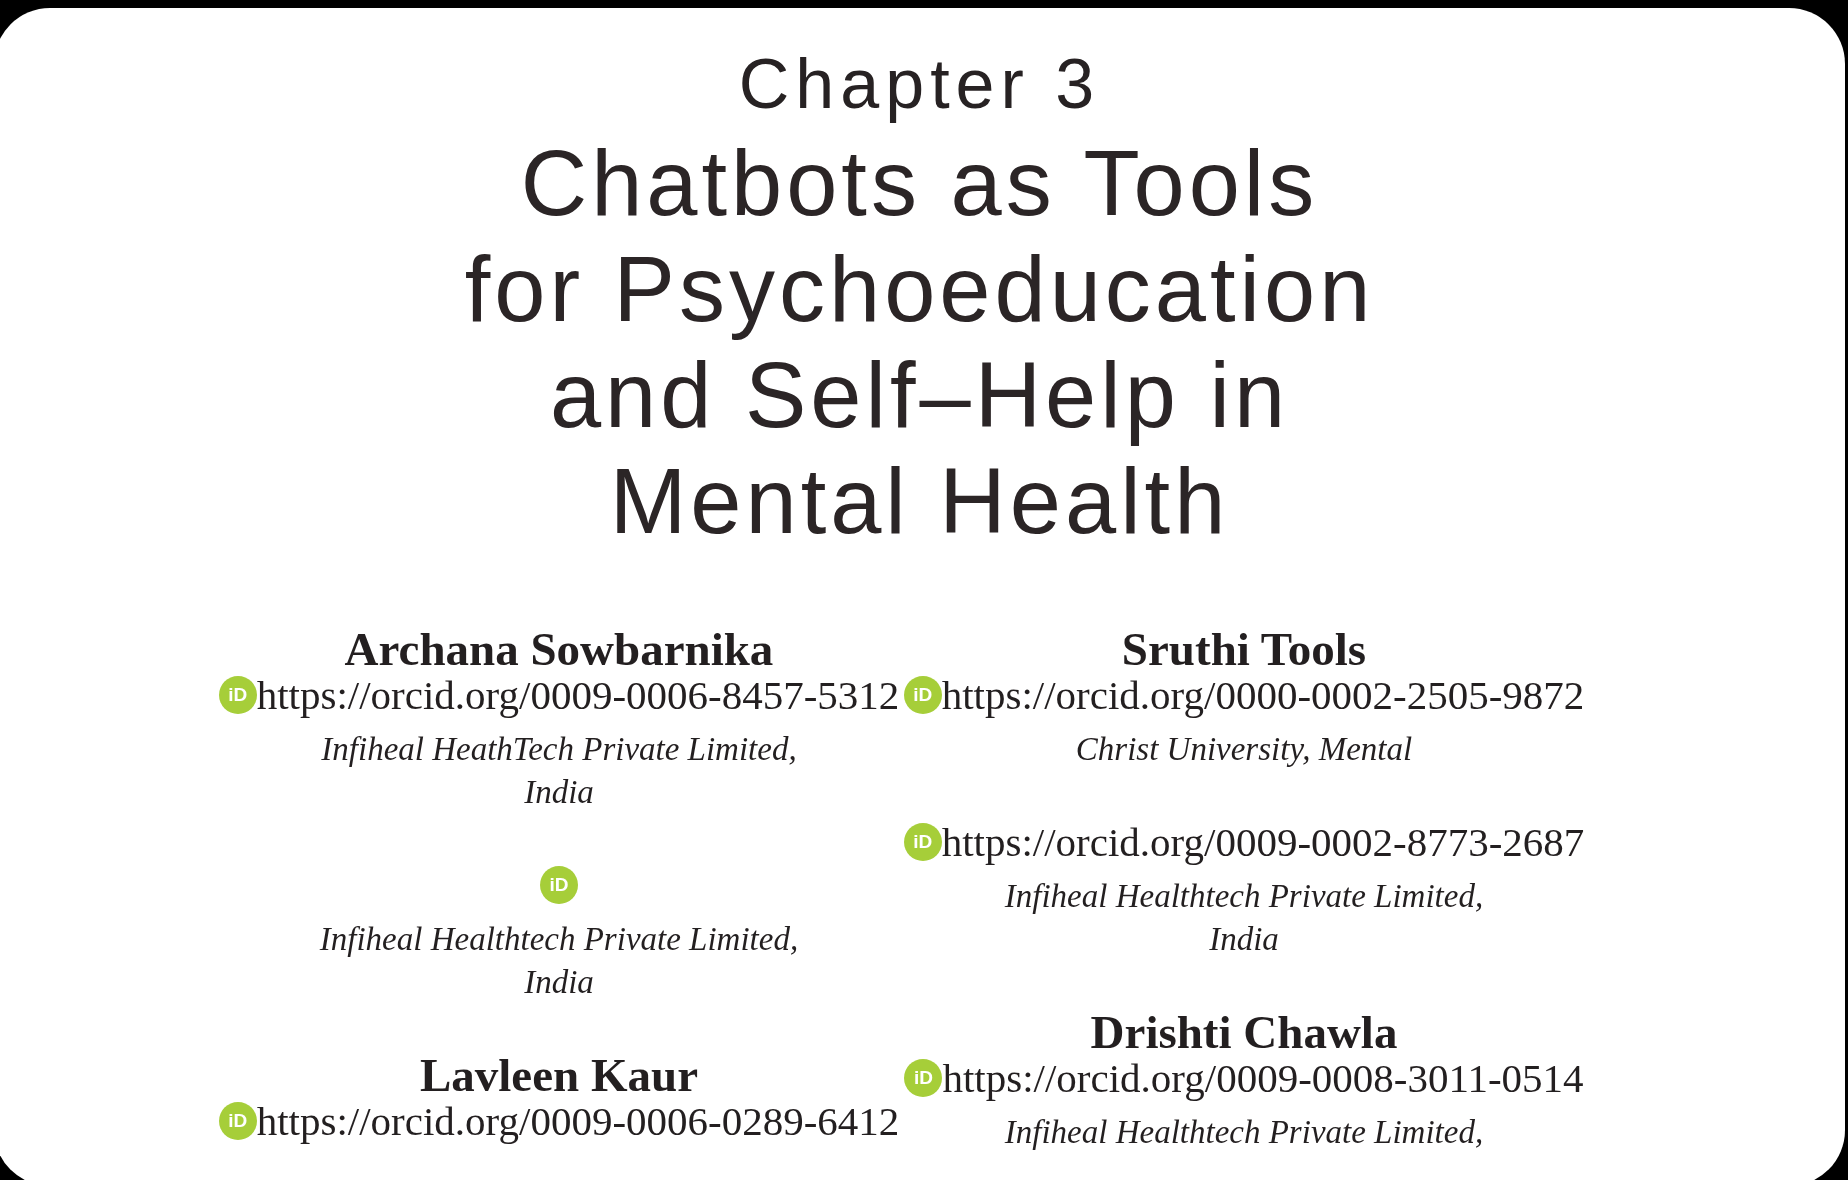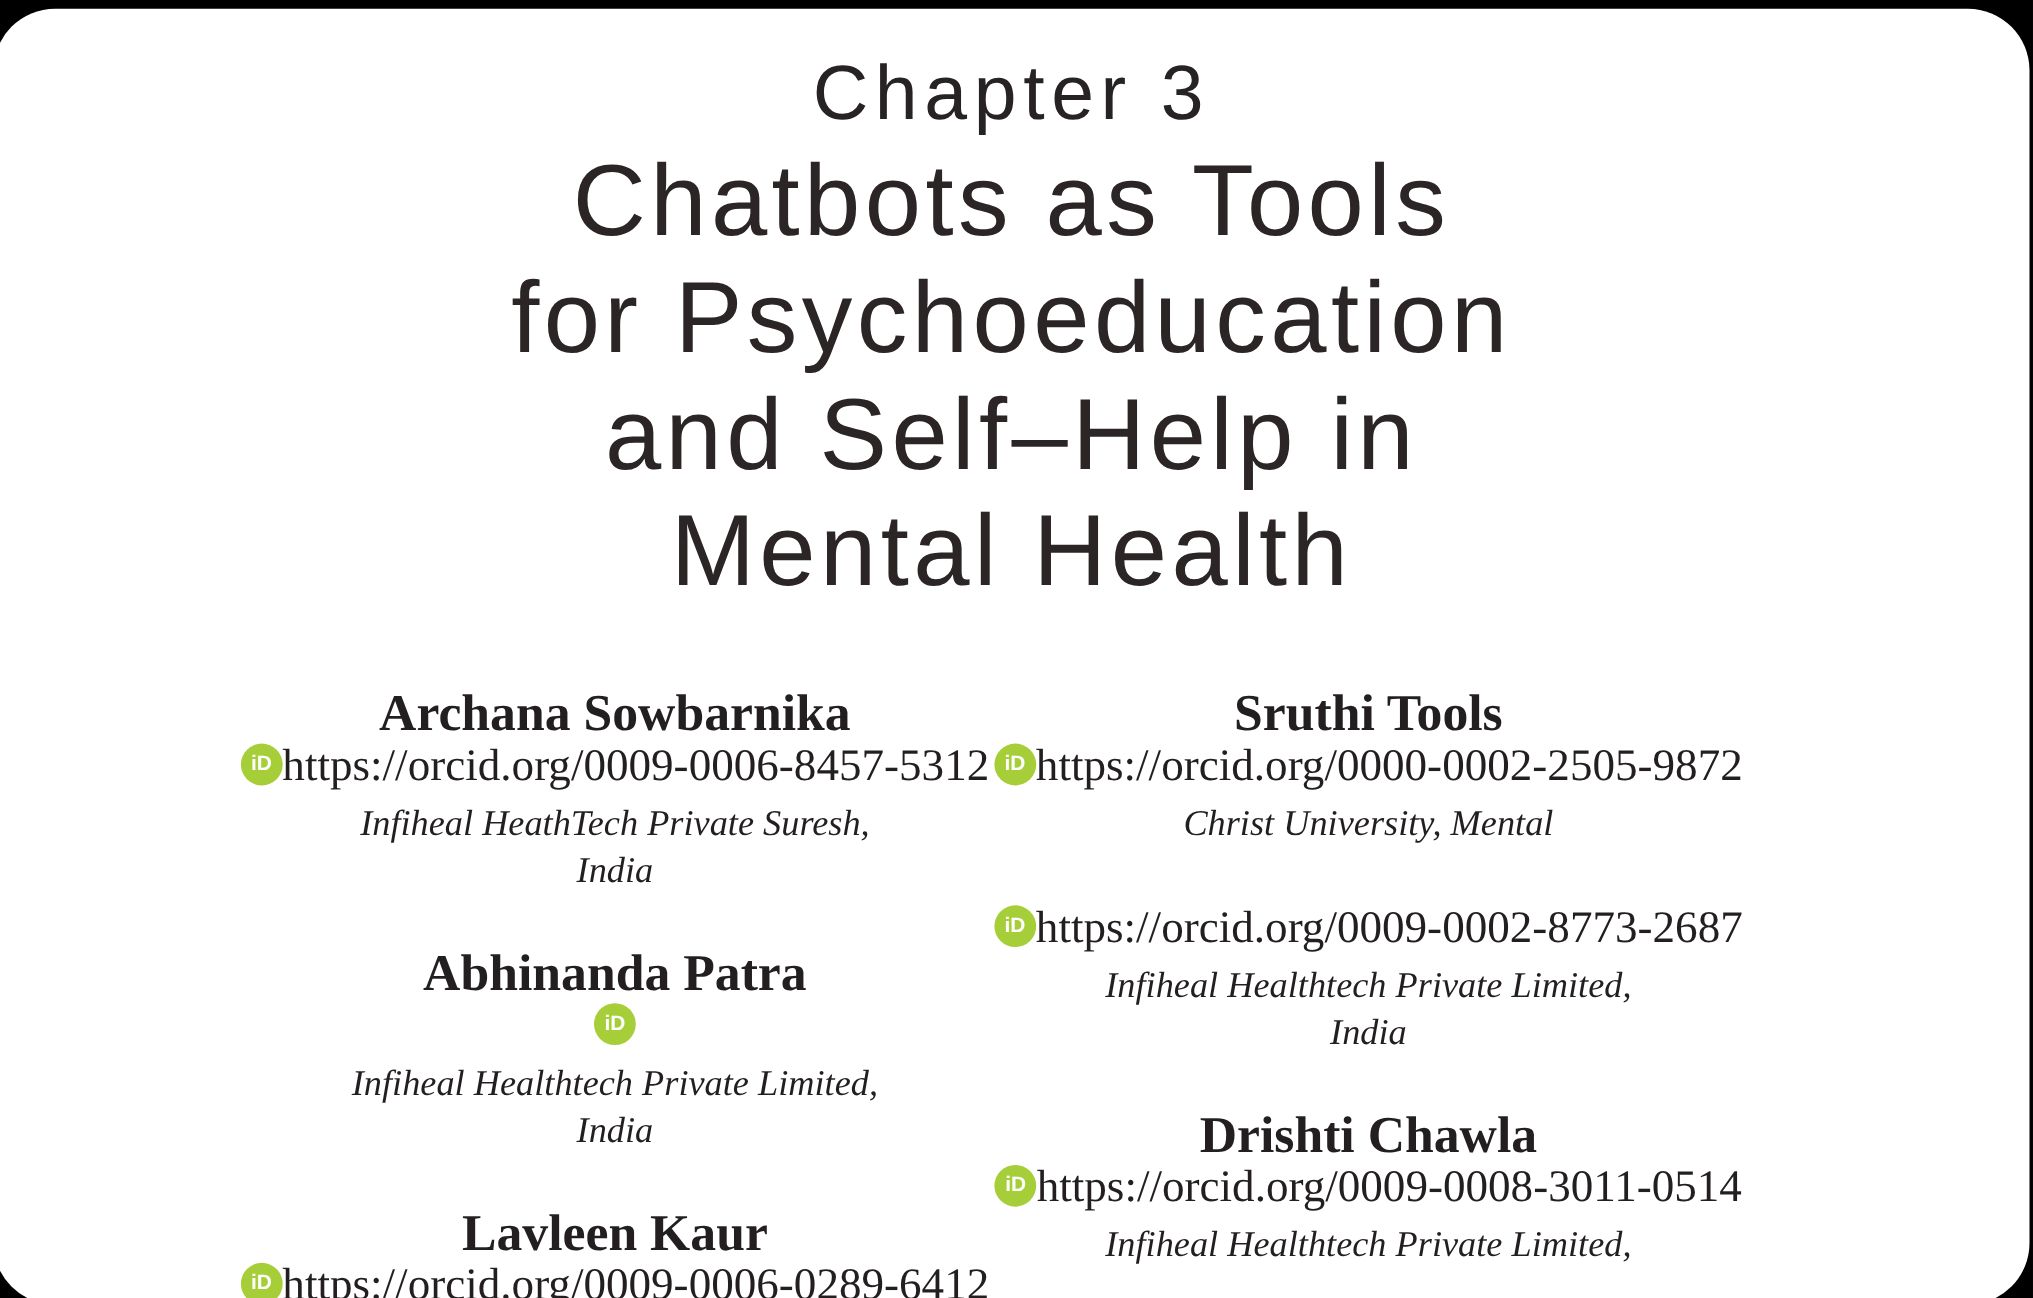--- a/index.html
+++ b/index.html
@@ -123,27 +123,26 @@
 
   <div class="author-col left">
 
     <div class="author-block">
       <div class="author-name">Archana Sowbarnika</div>
       <div class="orcid-row">
         <span class="orcid-badge">iD</span>
         <span class="orcid-url">https://orcid.org/0009-0006-8457-5312</span>
       </div>
       <div class="affiliation">
-        <div class="affil-line">Infiheal HeathTech Private Suresh,</div>
+        <div class="affil-line">Infiheal HeathTech Private Limited,</div>
         <div class="affil-line">India</div>
       </div>
     </div>
 
     <div class="author-block">
-      <div class="author-name">Abhinanda Patra</div>
       <div class="orcid-row">
         <span class="orcid-badge">iD</span>
       </div>
       <div class="affiliation">
         <div class="affil-line">Infiheal Healthtech Private Limited,</div>
         <div class="affil-line">India</div>
       </div>
     </div>
 
     <div class="author-block">

